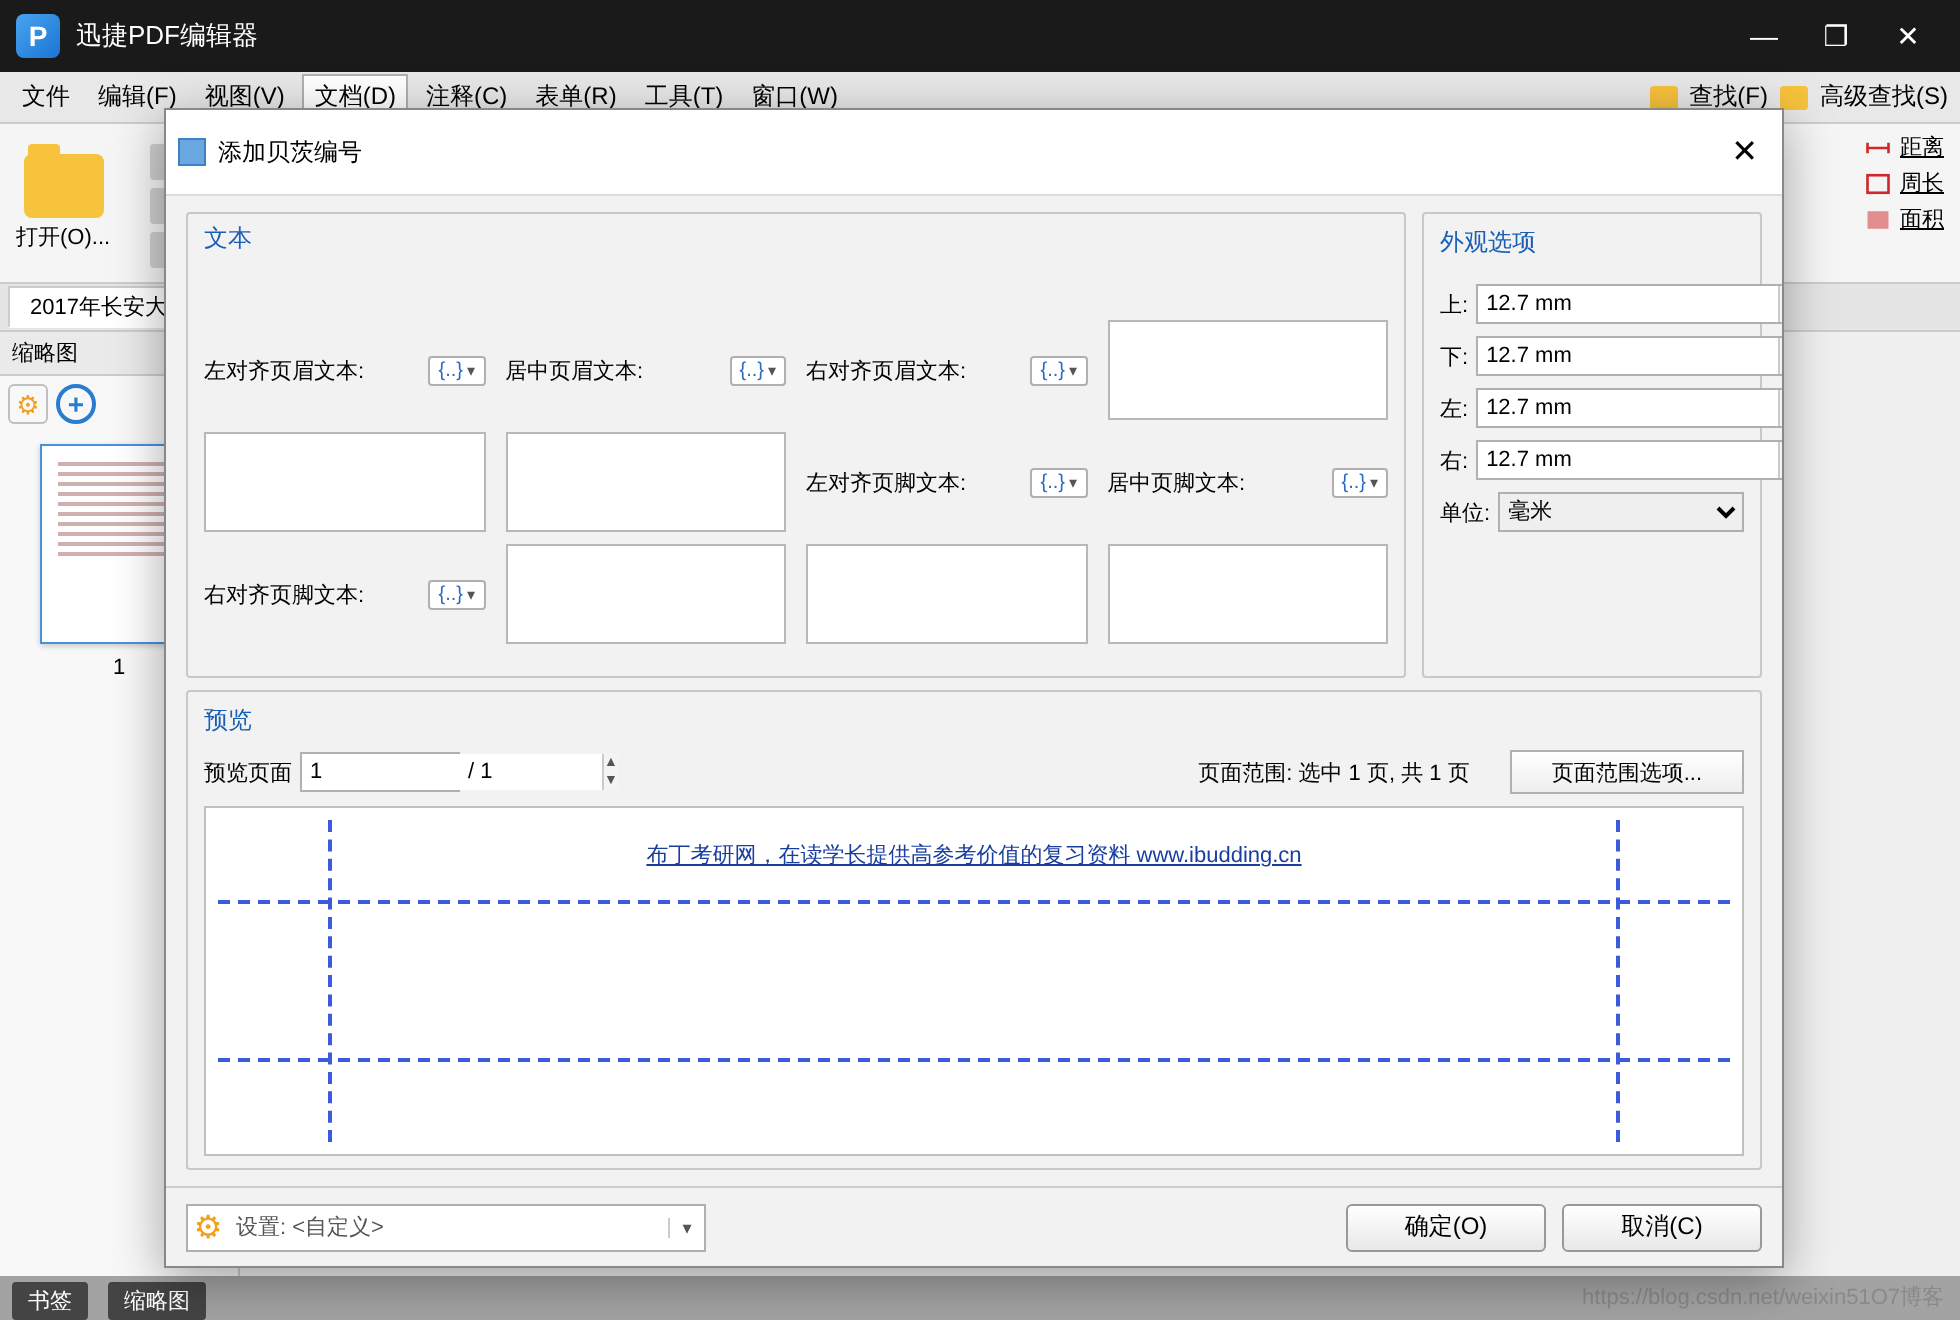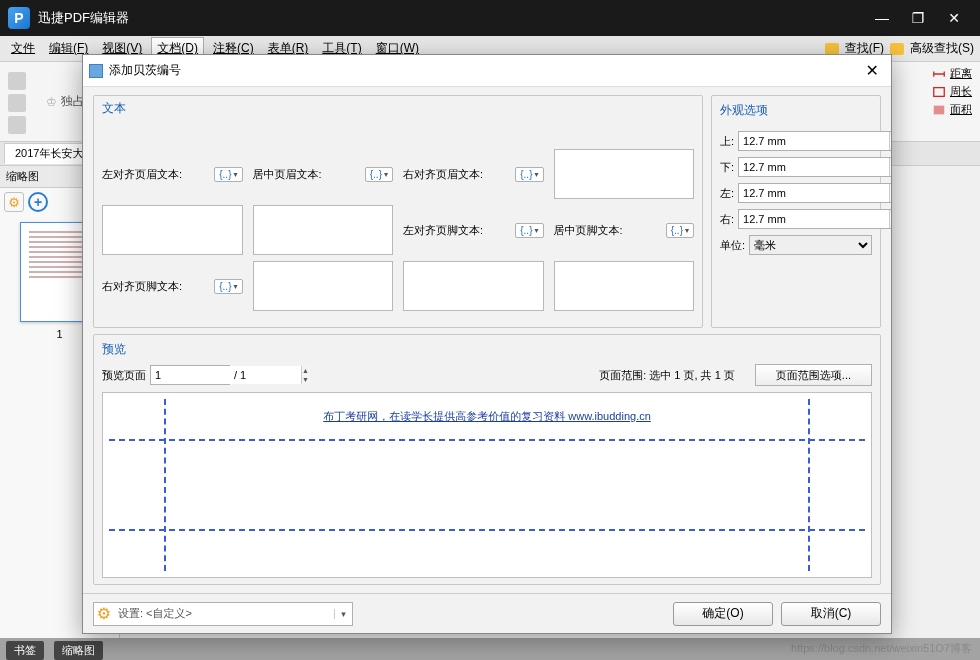--- a/index.html
+++ b/index.html
@@ -3,21 +3,21 @@
   <meta charset="utf-8">
   <style>
     * { box-sizing: border-box; margin: 0; padding: 0; font-family: "Microsoft YaHei", "SimSun", sans-serif; }
     body { width: 980px; height: 660px; background: #f0f0f0; overflow: hidden; position: relative; }
     .titlebar { height: 36px; background: #1a1a1a; color: #fff; display: flex; align-items: center; padding: 0 8px; }
     .titlebar .app-logo { width: 22px; height: 22px; background: linear-gradient(135deg,#4aa3f0,#1976d2); border-radius: 4px; margin-right: 8px; display:flex;align-items:center;justify-content:center;color:#fff;font-weight:bold;font-size:14px;}
     .titlebar .app-title { font-size: 13px; }
     .titlebar .spacer { flex: 1; }
     .titlebar .win-btn { width: 36px; height: 28px; display: flex; align-items:center; justify-content:center; color: #fff; font-size:14px;}
     .menubar { height: 26px; background: #e8e8e8; display:flex; align-items:center; padding: 0 6px; font-size:12px; gap:4px; border-bottom:1px solid #ccc; position: relative;}
-    .menubar .m-item { padding: 2px 5px; text-decoration: underline; }
+    .menubar .m-item { padding: 2px 5px; }
     .menubar .m-item.active { background:#fff; border:1px solid #b0b0b0; border-bottom-color:#fff;}
     .menubar .right-tools { margin-left:auto; display:flex; gap:6px; align-items:center;}
     .folder-ico{ width:14px;height:12px;background:#f7c23c;border-radius:2px;display:inline-block;}
     .toolbar-row{ height:80px; background:#f5f5f5; border-bottom:1px solid #ccc; display:flex; padding:4px 8px; gap:20px;}
     .open-sec{display:flex;flex-direction:column;align-items:center;justify-content:center;font-size:11px;gap:2px;}
     .open-sec .big-folder{width:40px;height:32px;background:#f7c23c;border-radius:4px;position:relative;}
     .open-sec .big-folder:before{content:"";position:absolute;top:-5px;left:2px;width:16px;height:6px;background:#f7c23c;border-radius:2px 2px 0 0;}
     .small-icons{display:flex;flex-direction:column;gap:4px;padding-top:6px;}
     .small-icons .ic{width:18px;height:18px;background:#d0d0d0;border-radius:2px;}
     .exclusive{display:flex;align-items:center;gap:4px;font-size:12px;color:#555;}
@@ -33,21 +33,21 @@
     .thumb-tools .plus-c{width:20px;height:20px;border:2px solid #2a7cd0;border-radius:50%;display:flex;align-items:center;justify-content:center;color:#2a7cd0;font-weight:bold;font-size:14px;}
     .thumb-img{margin:6px auto;width:80px;height:100px;background:#fff;border:1px solid #4a90e2;box-shadow:0 1px 3px rgba(0,0,0,.2);position:relative;}
     .thumb-img .lines{position:absolute;inset:8px;display:flex;flex-direction:column;gap:3px;}
     .thumb-img .lines i{display:block;height:2px;background:#d0b0b0;}
     .thumb-num{text-align:center;font-size:11px;}
     .bottom-tabs{position:absolute;left:0;bottom:0;height:22px;background:#a3a3a3;display:flex;align-items:flex-end;font-size:11px;color:#fff;padding:0 6px;gap:10px;width:100%;}
     .bottom-tabs .bt{background:#444;padding:2px 8px;border-radius:2px;}
     .watermark{position:absolute;bottom:4px;right:8px;font-size:11px;color:rgba(120,120,120,.6);}
     
     .modal{position:absolute;left:82px;top:54px;width:810px;height:580px;background:#f2f2f2;border:1px solid #888;box-shadow:0 6px 24px rgba(0,0,0,.35);display:flex;flex-direction:column;}
-    .modal-titlebar{height:32px;display:flex;align-items:center;padding:0 6px;background:#fff;border-bottom:1px solid #ddd;font-size:12px;}
+    .modal-titlebar{height:43px;display:flex;align-items:center;padding:0 6px;background:#fff;border-bottom:1px solid #ddd;font-size:12px;}
     .modal-titlebar .mt-ico{width:14px;height:14px;background:#6aa6e0;border:1px solid #4080c0;margin-right:6px;}
     .modal-titlebar .mt-close{margin-left:auto;font-size:16px;padding:0 6px;cursor:pointer;}
     .modal-body{flex:1;padding:8px 10px;display:flex;flex-direction:column;gap:6px;overflow:hidden;}
     .top-region{display:flex;gap:8px;}
     .text-group{flex:1;border:1px solid #c8c8c8;border-radius:2px;padding:4px 8px 10px;background:#f2f2f2;}
     .grp-title{font-size:12px;color:#1a5fb4;margin-bottom:6px;}
     .hf-grid{display:grid;grid-template-columns:1fr 1fr 1fr 1fr;grid-template-rows:auto auto auto auto;gap:6px 10px;margin-top:32px;}
     .cell-lbl-row{display:flex;justify-content:space-between;align-items:center;font-size:11px;}
     .sel-btn{display:flex;align-items:center;gap:2px;border:1px solid #b0b0b0;background:#fff;border-radius:2px;padding:1px 4px;font-size:10px;color:#2a6cc0;}
     .sel-btn .car{font-size:8px;color:#555;}
@@ -103,20 +103,24 @@
   <div class="m-item">窗口(W)</div>
   <div class="right-tools">
     <span class="folder-ico"></span>
     <span>查找(F)</span>
     <span class="folder-ico"></span>
     <span>高级查找(S)</span>
   </div>
 </div>
 
 <div class="toolbar-row">
+  <div class="open-sec">
+    <div class="big-folder"></div>
+    <div>打开(O)...</div>
+  </div>
   <div class="small-icons">
     <div class="ic"></div>
     <div class="ic"></div>
     <div class="ic"></div>
   </div>
   <div class="exclusive">
     <span style="color:#b0b0b0;">♔</span>
     <span>独占模式</span>
   </div>
   <div class="right-measure">

